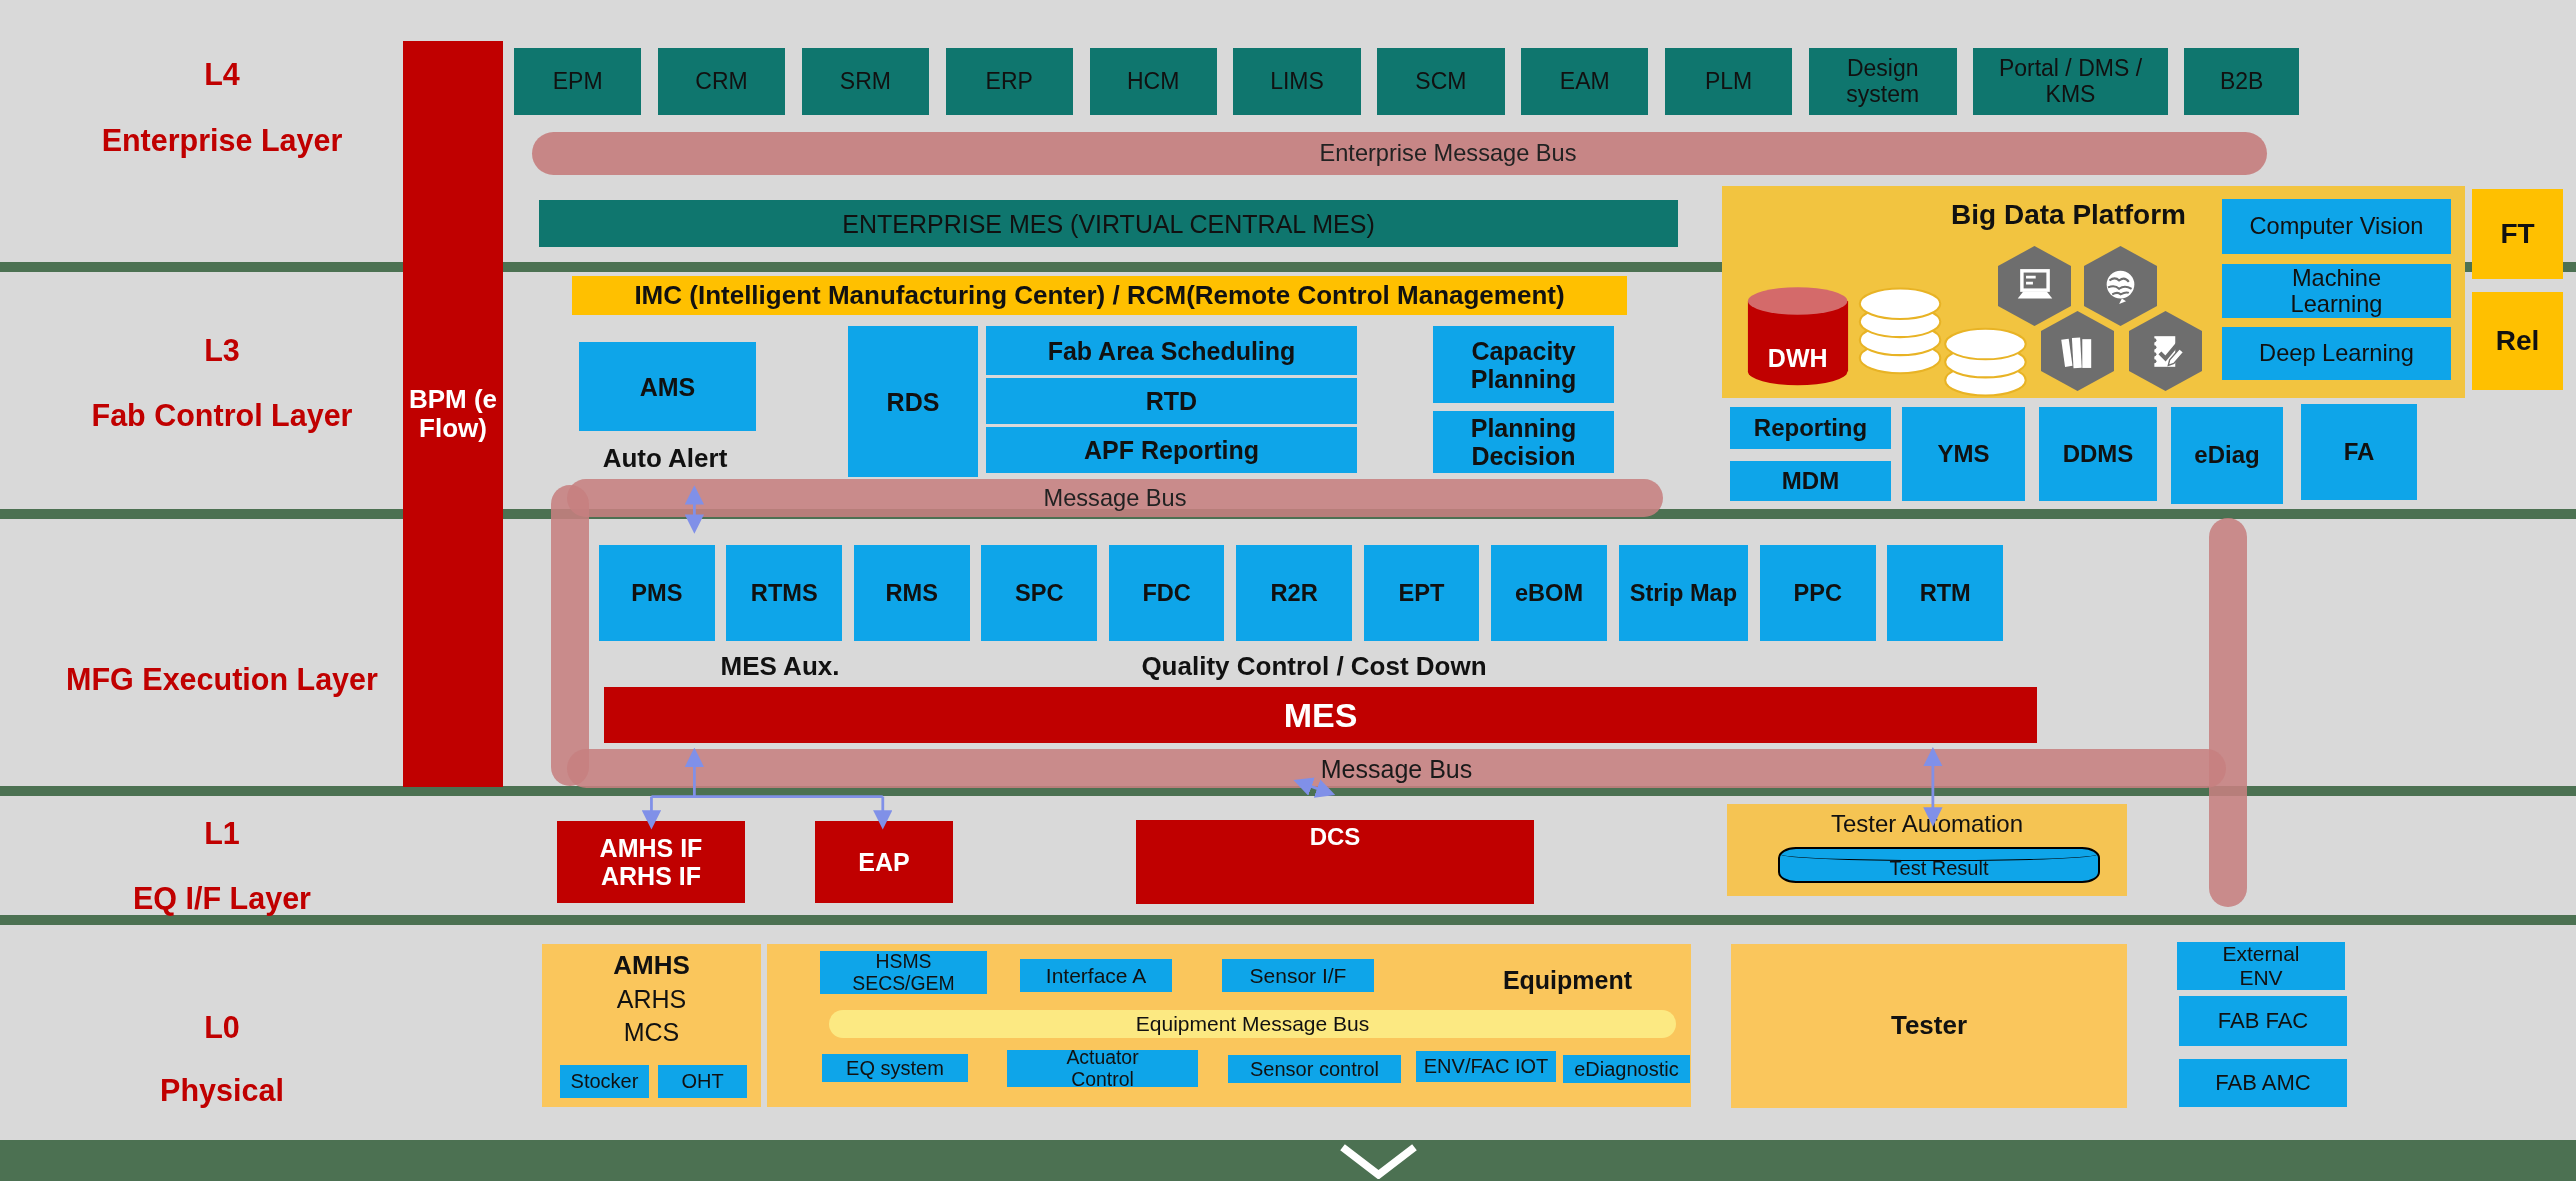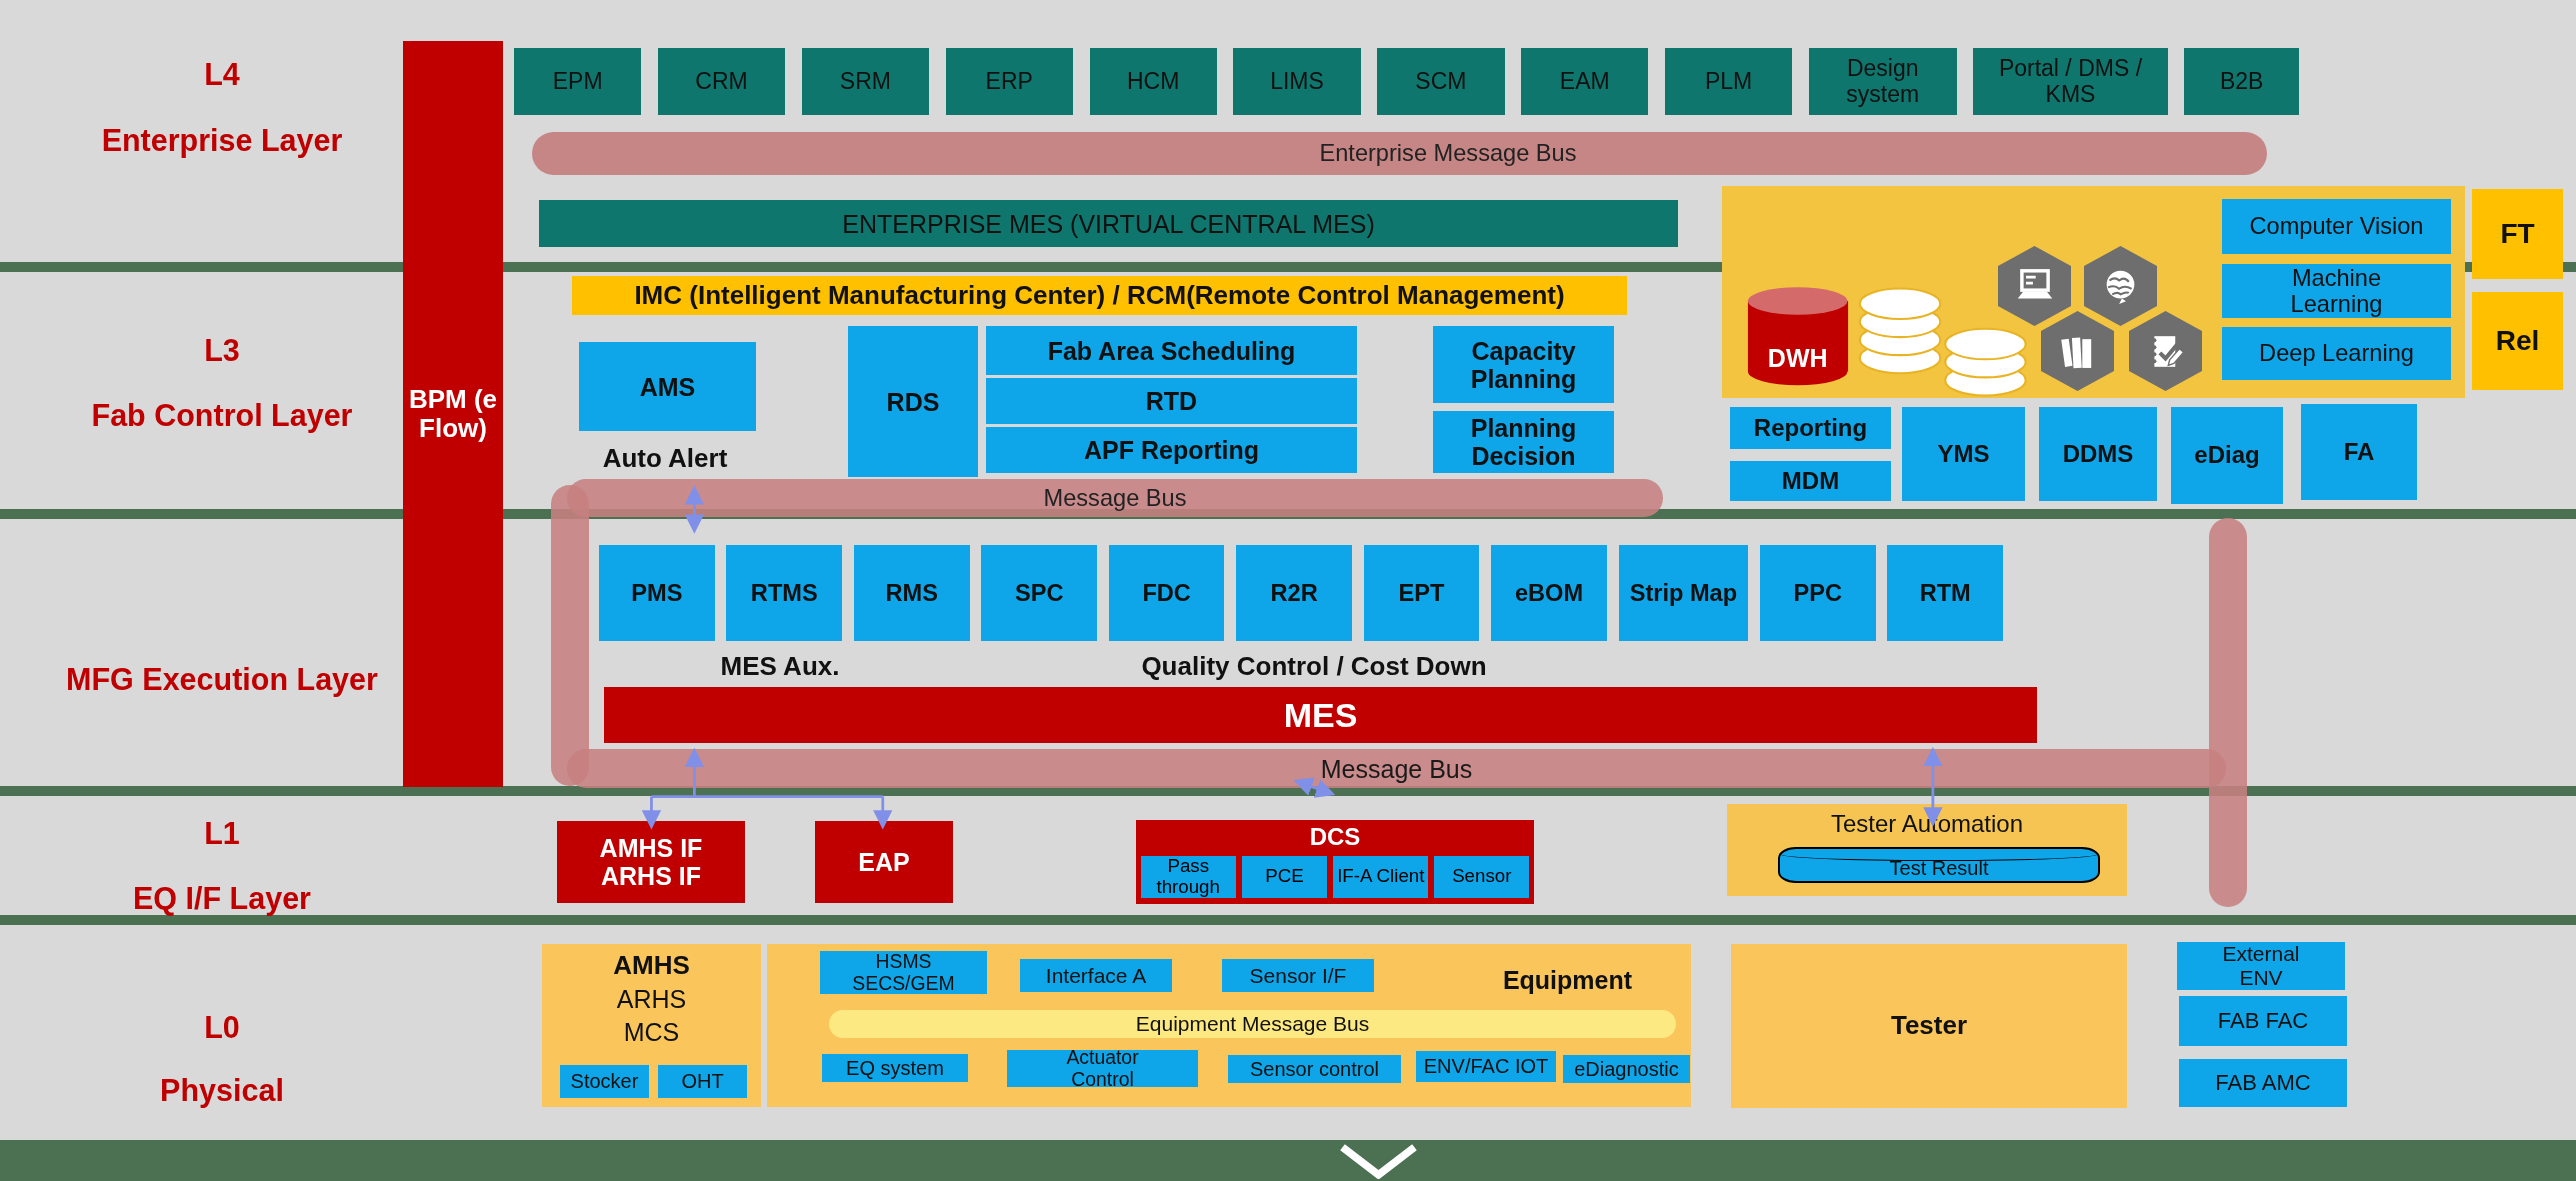--- a/index.html
+++ b/index.html
@@ -64,20 +64,21 @@
     <div class="box grayb" style="flex:1.05;font-size:23px;padding:0 7px;">Design system</div>
     <div class="box grayb" style="flex:1.42;font-size:23px;padding:0 7px;">Portal / DMS / KMS</div>
     <div class="box grayb" style="flex:0.9;font-size:23px;">B2B</div>
   </div>
 
   <div class="abs box" style="left:532px;top:132px;width:1735px;height:43px;background:rgba(198,127,127,0.92);border-radius:22px;z-index:2;font-size:23.6px;color:#222;padding-left:97px;box-sizing:border-box;">Enterprise Message Bus</div>
 
   <div class="abs box grayb" style="left:539px;top:200px;width:1139px;height:47px;z-index:3;font-size:25px;">ENTERPRISE MES (VIRTUAL CENTRAL MES)</div>
 
   <div class="abs goldsoft" style="left:1722px;top:186px;width:743px;height:212px;z-index:3;">
+    <div class="abs bold" style="left:83px;top:12.5px;width:527px;text-align:center;font-size:28px;">Big Data Platform</div>
 
     <div class="abs" style="left:18.7px;top:97px;width:114px;height:105px;">
       <svg width="114" height="105" viewBox="0 0 165 152">
         <rect x="10" y="26" width="145" height="102" fill="#c00000"></rect>
         <ellipse cx="82" cy="128" rx="72" ry="20" fill="#c00000"></ellipse>
         <ellipse cx="82" cy="26" rx="72" ry="20" fill="#d46a6a"></ellipse>
       </svg>
       <div class="abs bold" style="left:0;top:61px;width:114px;text-align:center;color:#fff;font-size:25px;">DWH</div>
     </div>
 
@@ -183,26 +184,20 @@
   <div class="abs box redb bold" style="left:604px;top:687px;width:1433px;height:56px;z-index:3;font-size:34px;">MES</div>
 
   <div class="abs box" style="left:567px;top:749px;width:1659px;height:39px;background:rgba(198,127,127,0.88);border-radius:19.4px;z-index:2;font-size:25px;color:#1a1a1a;">Message Bus</div>
 
   <div class="abs box redb bold preline" style="left:557px;top:821px;width:188px;height:82px;z-index:3;font-size:25px;">AMHS IF
 ARHS IF</div>
   <div class="abs box redb bold" style="left:815px;top:821px;width:138px;height:82px;z-index:3;font-size:25px;">EAP</div>
 
   <div class="abs redb" style="left:1136px;top:820px;width:398px;height:84px;z-index:3;">
     <div class="bold" style="text-align:center;font-size:24px;padding-top:2.8px;">DCS</div>
-    <div style="position:absolute;left:4.8px;right:4.8px;top:36px;bottom:6.2px;display:flex;gap:6.2px;">
-      <div class="box white" style="flex:1;font-size:18.7px;color:#000;">Pass through</div>
-      <div class="box white" style="flex:0.9;font-size:18.7px;color:#000;">PCE</div>
-      <div class="box white" style="flex:1;font-size:18.7px;color:#000;">IF-A Client</div>
-      <div class="box white" style="flex:1;font-size:18.7px;color:#000;">Sensor</div>
-    </div>
   </div>
 
   <div class="abs" style="left:1727px;top:804px;width:400px;height:92px;background:#f5c453;z-index:3;">
     <div style="text-align:center;font-size:24px;padding-top:5.5px;">Tester Automation</div>
     <div class="abs white" style="left:51px;top:43px;width:322px;height:36px;border:2.1px solid #000;border-radius:18px/11px;box-sizing:border-box;">
       <div style="position:absolute;left:1.4px;right:1.4px;top:-1.4px;height:12.5px;border-bottom:1.4px solid #000;border-radius:50%;"></div>
       <div class="box" style="width:100%;height:100%;font-size:20px;padding-top:5.5px;box-sizing:border-box;">Test Result</div>
     </div>
   </div>
 

